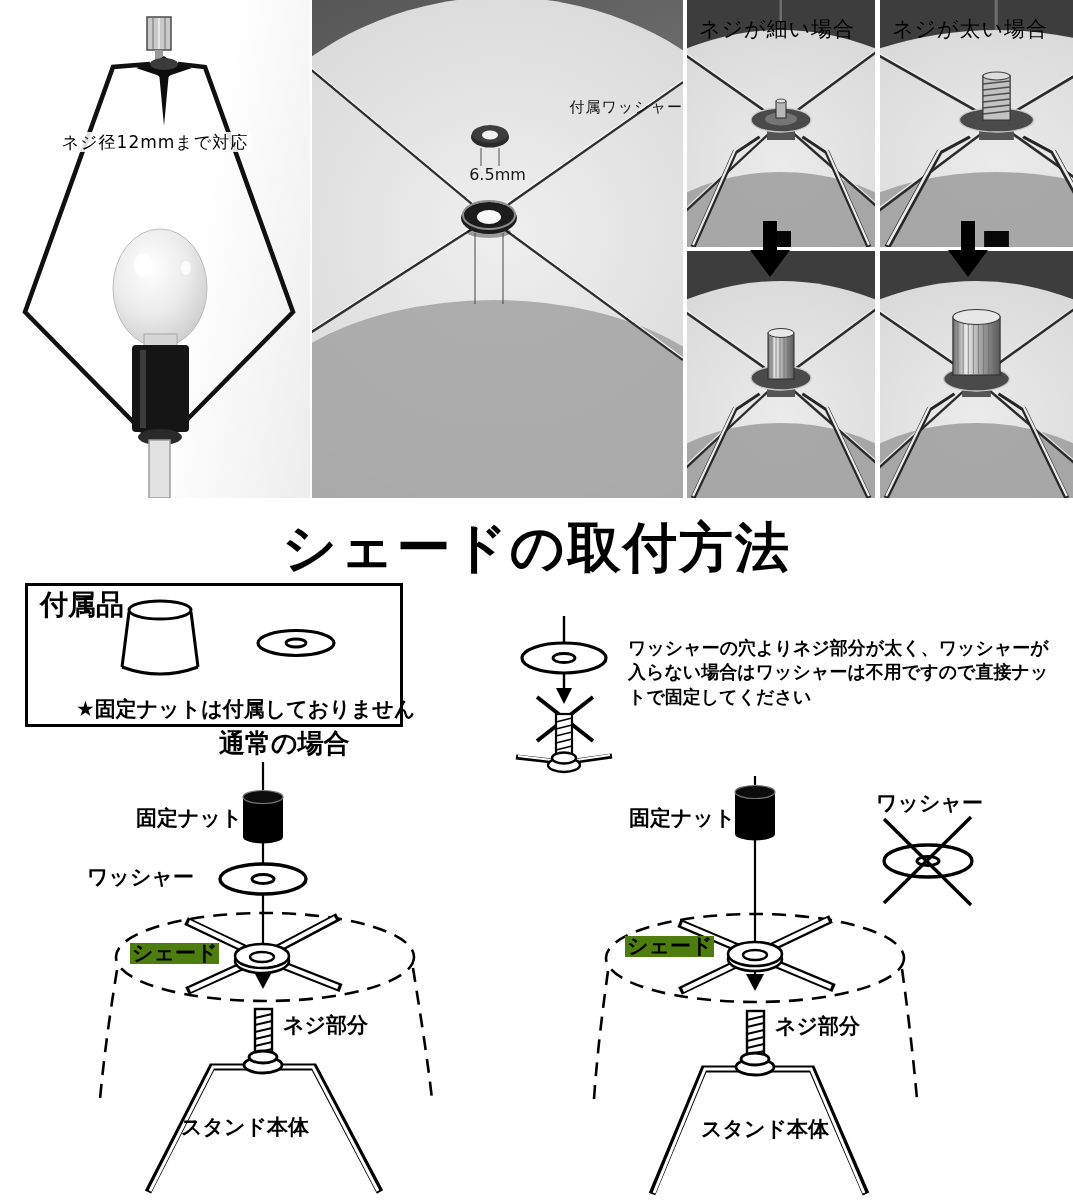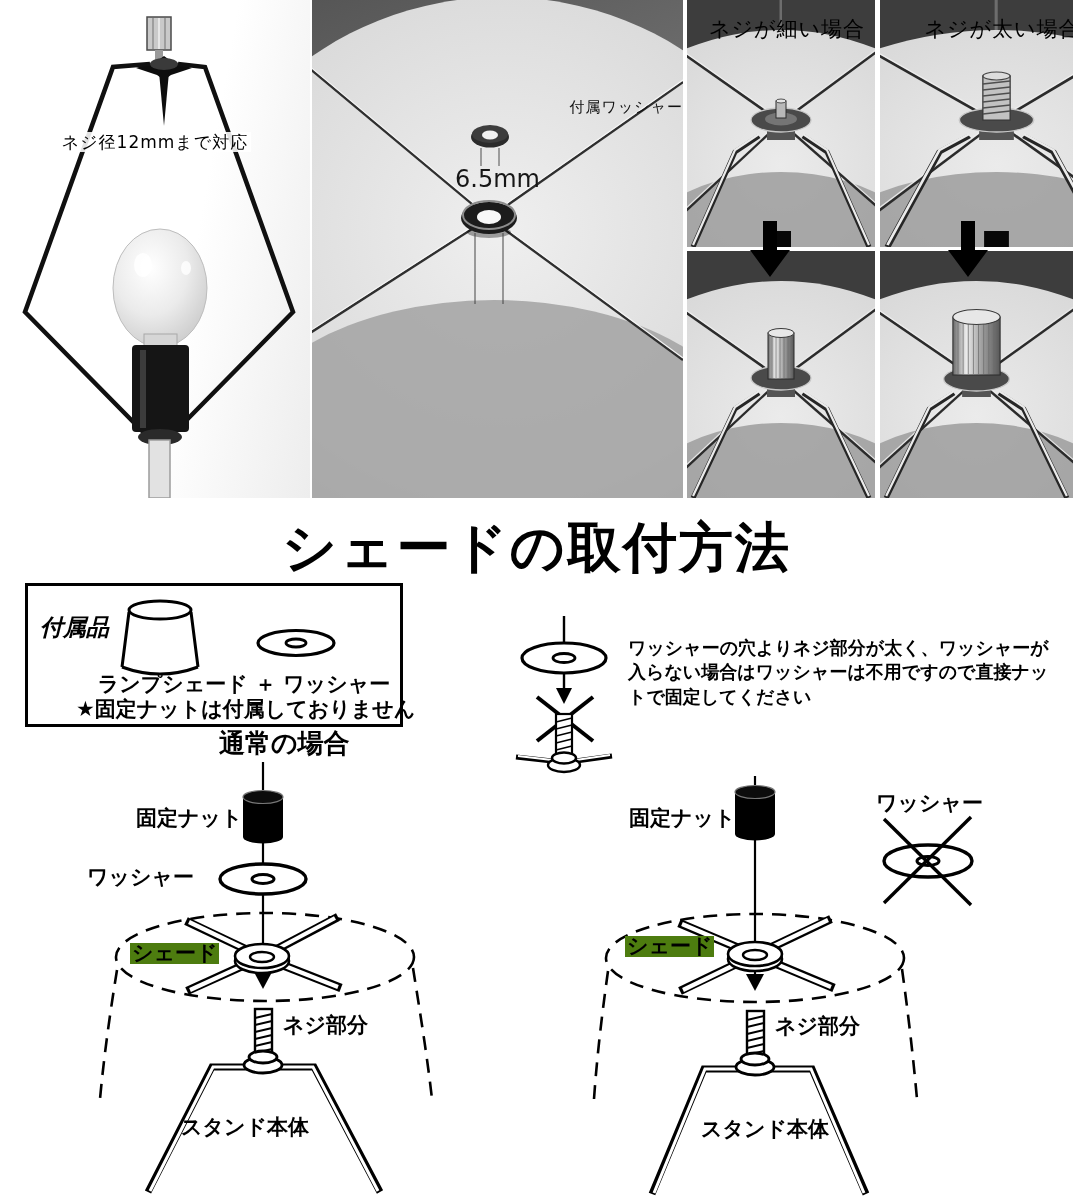--- a/index.html
+++ b/index.html
@@ -5,31 +5,31 @@
   html,body{margin:0;padding:0;background:#fff;}
   .page{position:relative;width:1073px;height:1200px;background:#ffffff;overflow:hidden;
         font-family:"DejaVu Sans","Liberation Sans",sans-serif;color:#000;}
   .photo{position:absolute;overflow:hidden;}
   .photo svg{position:absolute;left:0;top:0;width:100%;height:100%;}
   
   .pc{position:absolute;color:#000;white-space:nowrap;}
   .harp-cap{left:0;right:0;top:131px;text-align:center;font-size:17px;letter-spacing:1px;}
   .harp-cap span{background:rgba(255,255,255,.88);padding:0 3px;}
   .int-label{left:0;right:0;top:98px;text-align:right;font-size:15px;color:#111;letter-spacing:1px;}
-  .int-dim1{left:0;right:0;top:165px;text-align:center;font-size:24px;color:#161616;}
+  .int-dim1{left:0;right:0;top:165px;text-align:center;font-size:16px;color:#161616;}
   .int-dim2{left:0;right:0;top:307px;text-align:center;font-size:18px;color:#161616;}
-  .cell-label{left:12px;right:0;top:15px;text-align:center;font-size:21px;color:#000;letter-spacing:1px;}
+  .cell-label{left:12px;right:0;top:15px;text-align:left;font-size:21px;color:#000;letter-spacing:1px;}
   
   .title{position:absolute;left:0;width:100%;top:512px;text-align:center;
          font-size:54px;font-weight:bold;letter-spacing:2px;}
   .jl{position:absolute;font-size:20px;font-weight:600;line-height:1;white-space:nowrap;}
   .jl.onwhite{background:#4d7c0f;padding:0 2px;}
   .accbox{position:absolute;left:25px;top:583px;width:372px;height:138px;border:3px solid #000;background:#fff;}
   .accbox svg{position:absolute;left:0;top:0;width:100%;height:100%;}
-  .acc-head{position:absolute;left:12px;top:26px;font-size:23px;font-weight:600;font-style:italic;}
+  .acc-head{position:absolute;left:12px;top:0;font-size:28px;font-weight:600;}
   .acc-items{position:absolute;left:60px;right:0;top:84px;text-align:center;font-size:21px;font-weight:600;white-space:nowrap;}
   .acc-note{position:absolute;left:48px;right:0;top:109px;text-align:center;font-size:21px;font-weight:600;white-space:nowrap;}
   .thick-note{position:absolute;left:628px;top:636px;width:436px;font-size:18px;font-weight:600;line-height:1.35;
               text-align:left;}
   .diag-svg{position:absolute;left:0;top:498px;width:1073px;height:702px;}
   .arrow-icon{position:absolute;width:40px;height:56px;}
 </style>
 </head>
 <body>
 
@@ -320,21 +320,20 @@
         <ellipse cx="132" cy="24" rx="31" ry="9"></ellipse>
         <path d="M101,26 L94,81 M163,26 L170,81"></path>
         <path d="M94,81 Q132,95 170,81"></path>
       </g>
       <g fill="#fff" stroke="#000">
         <ellipse cx="268" cy="57" rx="38" ry="12.5" stroke-width="3.2"></ellipse>
         <ellipse cx="268" cy="57" rx="10" ry="4" stroke-width="2.8"></ellipse>
       </g>
     </svg>
     <div class="acc-head">付属品</div>
-    <div class="acc-items">ランプシェード ＋ ワッシャー</div>
     <div class="acc-note">★固定ナットは付属しておりません</div>
   </div>
 
   <svg class="diag-svg" viewBox="0 0 1073 702">
 
     <g>
       <line x1="263" y1="264" x2="263" y2="478" stroke="#000" stroke-width="2.2"></line>
       <g>
         <rect x="243" y="299" width="40" height="40" fill="#000"></rect>
         <ellipse cx="263" cy="339" rx="20" ry="6.5" fill="#000"></ellipse>

